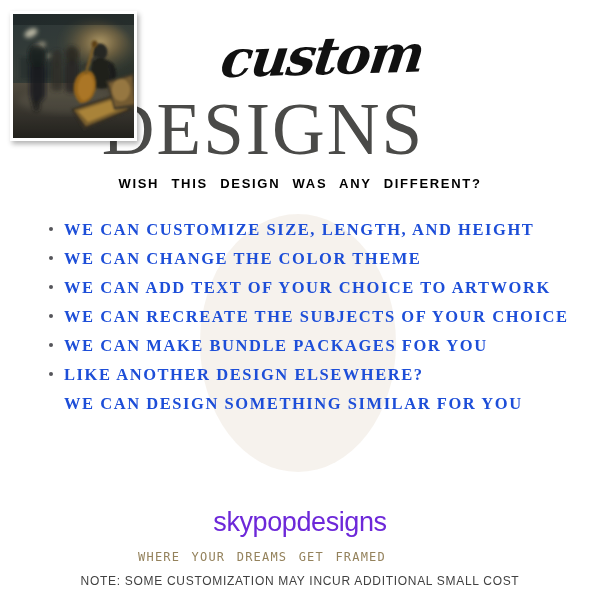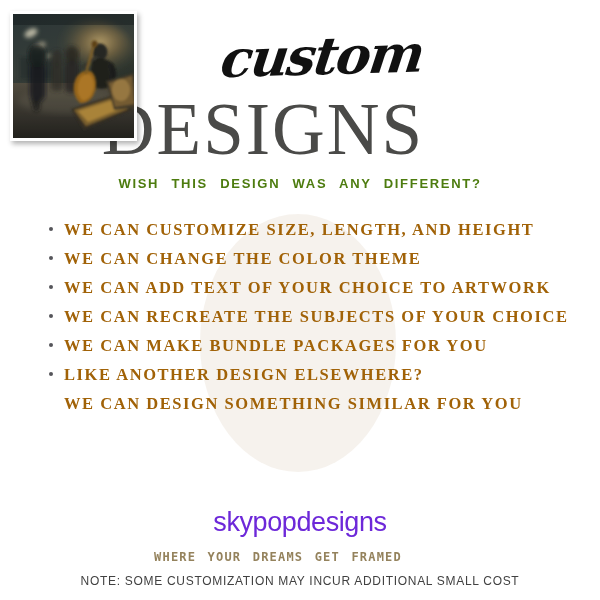--- a/index.html
+++ b/index.html
@@ -91,21 +91,21 @@
   }
   #subtitle-question {
     position: absolute;
     left: 0; top: 175px;
     width: 600px;
     text-align: center;
     font-family: "Liberation Sans", sans-serif;
     font-weight: 700;
     font-size: 13px;
     line-height: 17px;
-    color: #4d7c0f;
+    color: #000000;
     letter-spacing: 1.7px;
     word-spacing: 7px;
   }
 
   
   #benefits-list {
     position: absolute;
     left: 48px;
     top: 215px;
     width: 552px;
@@ -115,21 +115,21 @@
     z-index: 2;
   }
   #benefits-list li {
     position: relative;
     height: 29px;
     line-height: 29px;
     padding-left: 16px;
     font-family: "Liberation Serif", "DejaVu Serif", serif;
     font-weight: 700;
     font-size: 16.5px;
-    color: #a16207;
+    color: #1d4ed8;
     letter-spacing: 1.55px;
     white-space: nowrap;
   }
   #benefits-list li .dot {
     position: absolute;
     left: 1px;
     top: 12px;
     width: 4px;
     height: 4px;
     border-radius: 50%;
@@ -167,28 +167,27 @@
     color: #6d28d9;
     letter-spacing: -0.4px;
     z-index: 2;
   }
   #brand-tagline {
     position: absolute;
     left: 0; top: 549px;
     width: 524px;
     text-align: center;
     font-family: "DejaVu Sans Mono", "Liberation Mono", monospace;
-    font-weight: 700;
+    font-weight: 400;
     font-size: 12px;
     line-height: 16px;
     color: #94825c;
     letter-spacing: 1.2px;
     word-spacing: 3px;
     z-index: 2;
-    margin-left: 16px;
   }
   #footnote-line {
     position: absolute;
     left: 0; top: 574px;
     width: 600px;
     text-align: center;
     font-family: "Liberation Sans", sans-serif;
     font-weight: 400;
     font-size: 12px;
     line-height: 15px;

